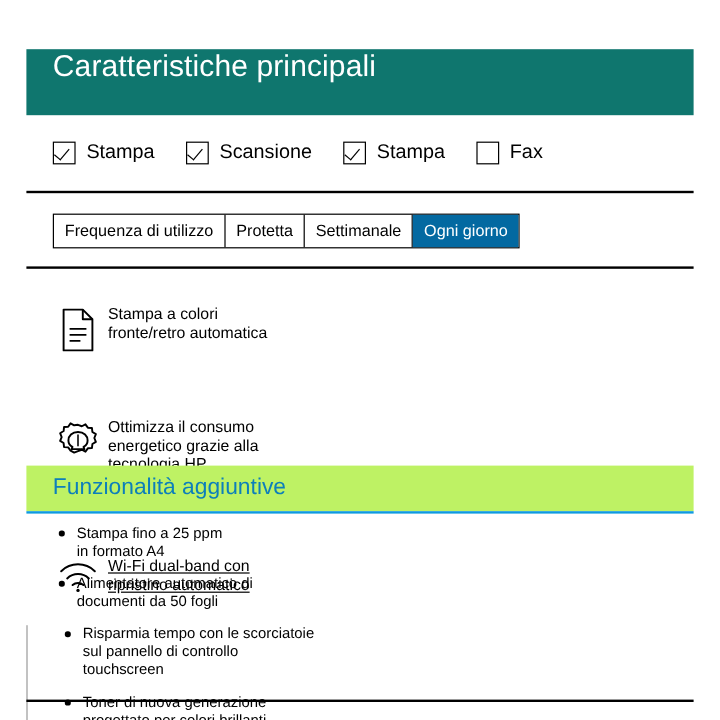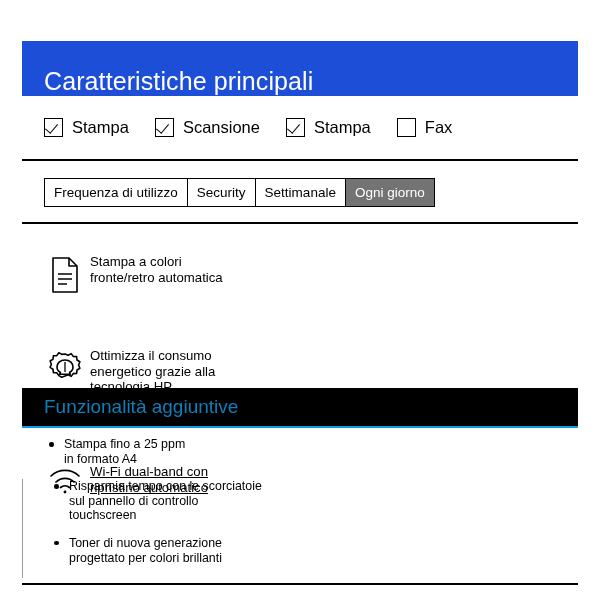--- a/index.html
+++ b/index.html
@@ -20,23 +20,23 @@
     height: 600px;
     box-sizing: border-box;
   }
   
   .banner {
     position: absolute;
     left: 22px;
     top: 41px;
     width: 556px;
     height: 55px;
-    background: #1d4ed8;
-    display: flex;
-    align-items: flex-end;
+    background: #0f766e;
+    display: flex;
+    align-items: flex-start;
   }
   .banner-title {
     font-size: 25px;
     color: #ffffff;
     padding-left: 22px;
     letter-spacing: 0.1px;
     font-weight: 400;
   }
   
   .check-row {
@@ -99,21 +99,21 @@
     display: flex;
     align-items: center;
     padding: 0 9px;
     font-size: 13.5px;
     border-right: 1.4px solid #000;
     box-sizing: border-box;
     white-space: nowrap;
   }
   .freq-cell:last-child { border-right: none; }
   .freq-cell.active {
-    background: #737373;
+    background: #0369a1;
     color: #ffffff;
   }
   
   .features {
     position: absolute;
     left: 44px;
     top: 254px;
     width: 520px;
     display: flex;
     flex-wrap: wrap;
@@ -138,21 +138,21 @@
     line-height: 15.6px;
     padding-left: 4px;
   }
   
   .banner2 {
     position: absolute;
     left: 22px;
     top: 388px;
     width: 556px;
     height: 38px;
-    background: #000000;
+    background: #bef264;
     display: flex;
     align-items: center;
   }
   .banner2-title {
     font-size: 19px;
     color: #0d7fba;
     padding-left: 22px;
   }
   .banner2-underline {
     position: absolute;
@@ -237,21 +237,21 @@
     <div class="check-item">
       <span class="checkbox"></span>
       <span class="check-label">Fax</span>
     </div>
   </div>
 
   <div class="divider divider-top"></div>
 
   <div class="freq">
     <div class="freq-cell">Frequenza di utilizzo</div>
-    <div class="freq-cell">Security</div>
+    <div class="freq-cell">Protetta</div>
     <div class="freq-cell">Settimanale</div>
     <div class="freq-cell active">Ogni giorno</div>
   </div>
 
   <div class="divider divider-bottom"></div>
 
   <div class="features">
 
     <div class="feature">
       <div class="ico">
@@ -304,20 +304,22 @@
   <div class="banner2">
     <div class="banner2-title">Funzionalità aggiuntive</div>
   </div>
   <div class="banner2-underline"></div>
 
   <div class="bullets">
     <div class="bcol">
       <ul class="blist">
         <li style="white-space: pre-line;">Stampa fino a 25 ppm
 in formato A4</li>
+        <li style="white-space: pre-line;">Alimentatore automatico di
+documenti da 50 fogli</li>
       </ul>
     </div>
     <div class="bcol right">
       <ul class="blist">
         <li style="white-space: pre-line;">Risparmia tempo con le scorciatoie
 sul pannello di controllo
 touchscreen</li>
         <li style="white-space: pre-line;">Toner di nuova generazione
 progettato per colori brillanti</li>
       </ul>

